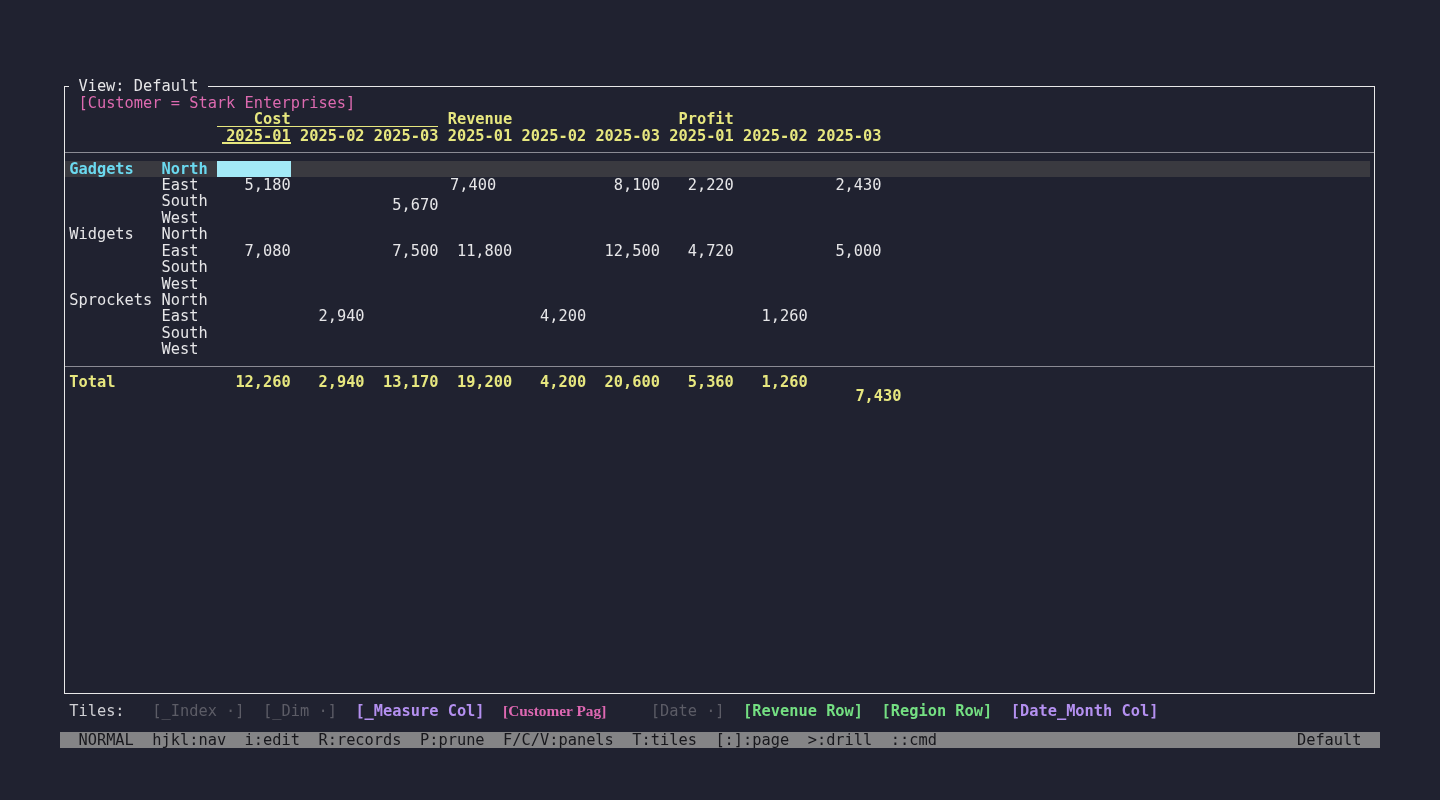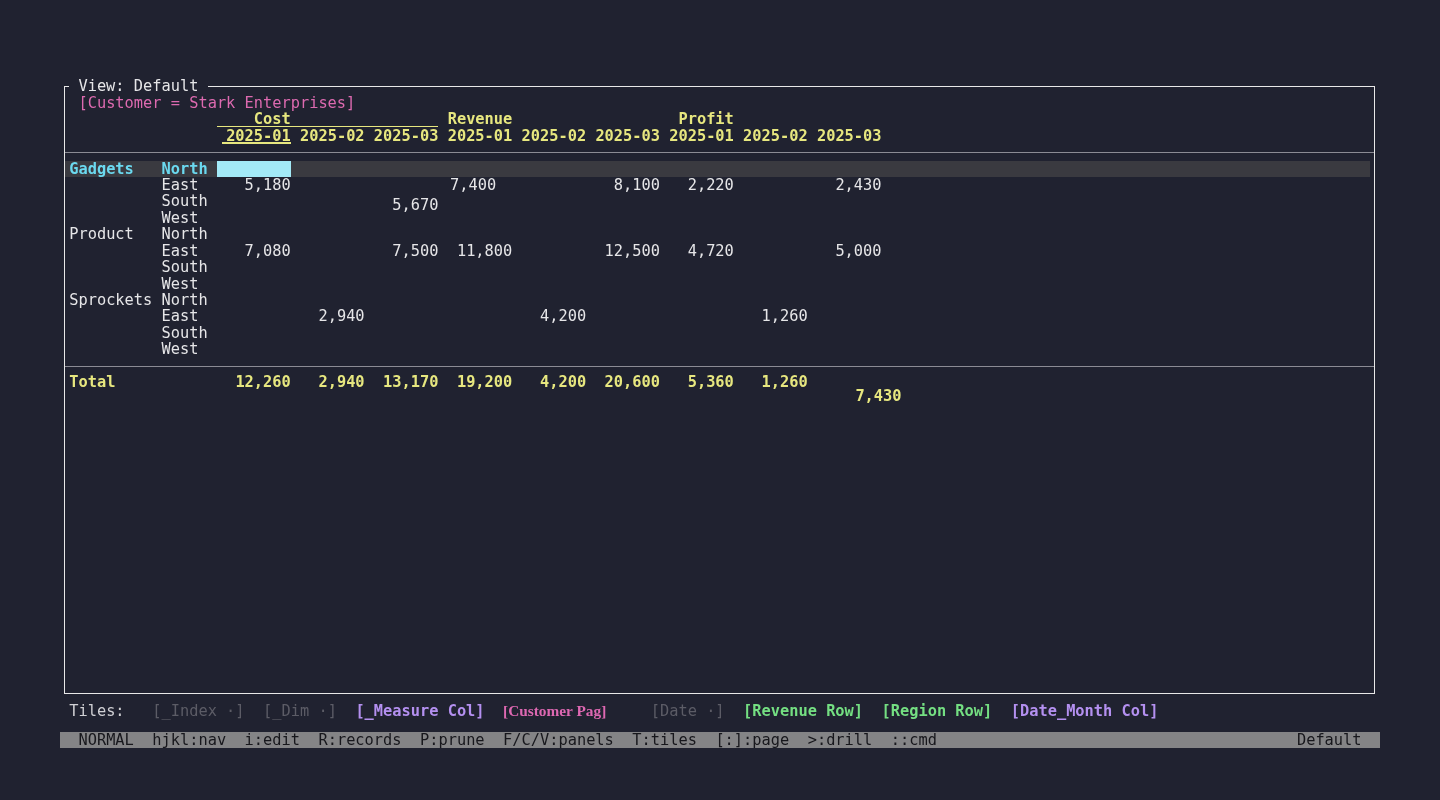--- a/index.html
+++ b/index.html
@@ -110,21 +110,21 @@
       <span class="run c-sel" style="left: 161.54px; top: 160.56px;">North</span>
       <span class="run c-white" style="left: 161.54px; top: 176.99px;">East</span>
       <span class="run c-val" style="left: 244.62px; top: 176.99px;">5,180</span>
       <span class="run c-val" style="left: 392.31px; top: 176.99px; margin-top: 20px;">5,670</span>
       <span class="run c-val" style="left: 450px; top: 176.99px;">7,400</span>
       <span class="run c-val" style="left: 613.85px; top: 176.99px;">8,100</span>
       <span class="run c-val" style="left: 687.69px; top: 176.99px;">2,220</span>
       <span class="run c-val" style="left: 835.39px; top: 176.99px;">2,430</span>
       <span class="run c-white" style="left: 161.54px; top: 193.41px;">South</span>
       <span class="run c-white" style="left: 161.54px; top: 209.84px;">West</span>
-      <span class="run c-white" style="left: 69.23px; top: 226.27px;">Product</span>
+      <span class="run c-white" style="left: 69.23px; top: 226.27px;">Widgets</span>
       <span class="run c-white" style="left: 161.54px; top: 226.27px;">North</span>
       <span class="run c-white" style="left: 161.54px; top: 242.69px;">East</span>
       <span class="run c-val" style="left: 244.62px; top: 242.69px;">7,080</span>
       <span class="run c-val" style="left: 392.31px; top: 242.69px;">7,500</span>
       <span class="run c-val" style="left: 456.92px; top: 242.69px;">11,800</span>
       <span class="run c-val" style="left: 604.62px; top: 242.69px;">12,500</span>
       <span class="run c-val" style="left: 687.69px; top: 242.69px;">4,720</span>
       <span class="run c-val" style="left: 835.39px; top: 242.69px;">5,000</span>
       <span class="run c-white" style="left: 161.54px; top: 259.12px;">South</span>
       <span class="run c-white" style="left: 161.54px; top: 275.55px;">West</span>

